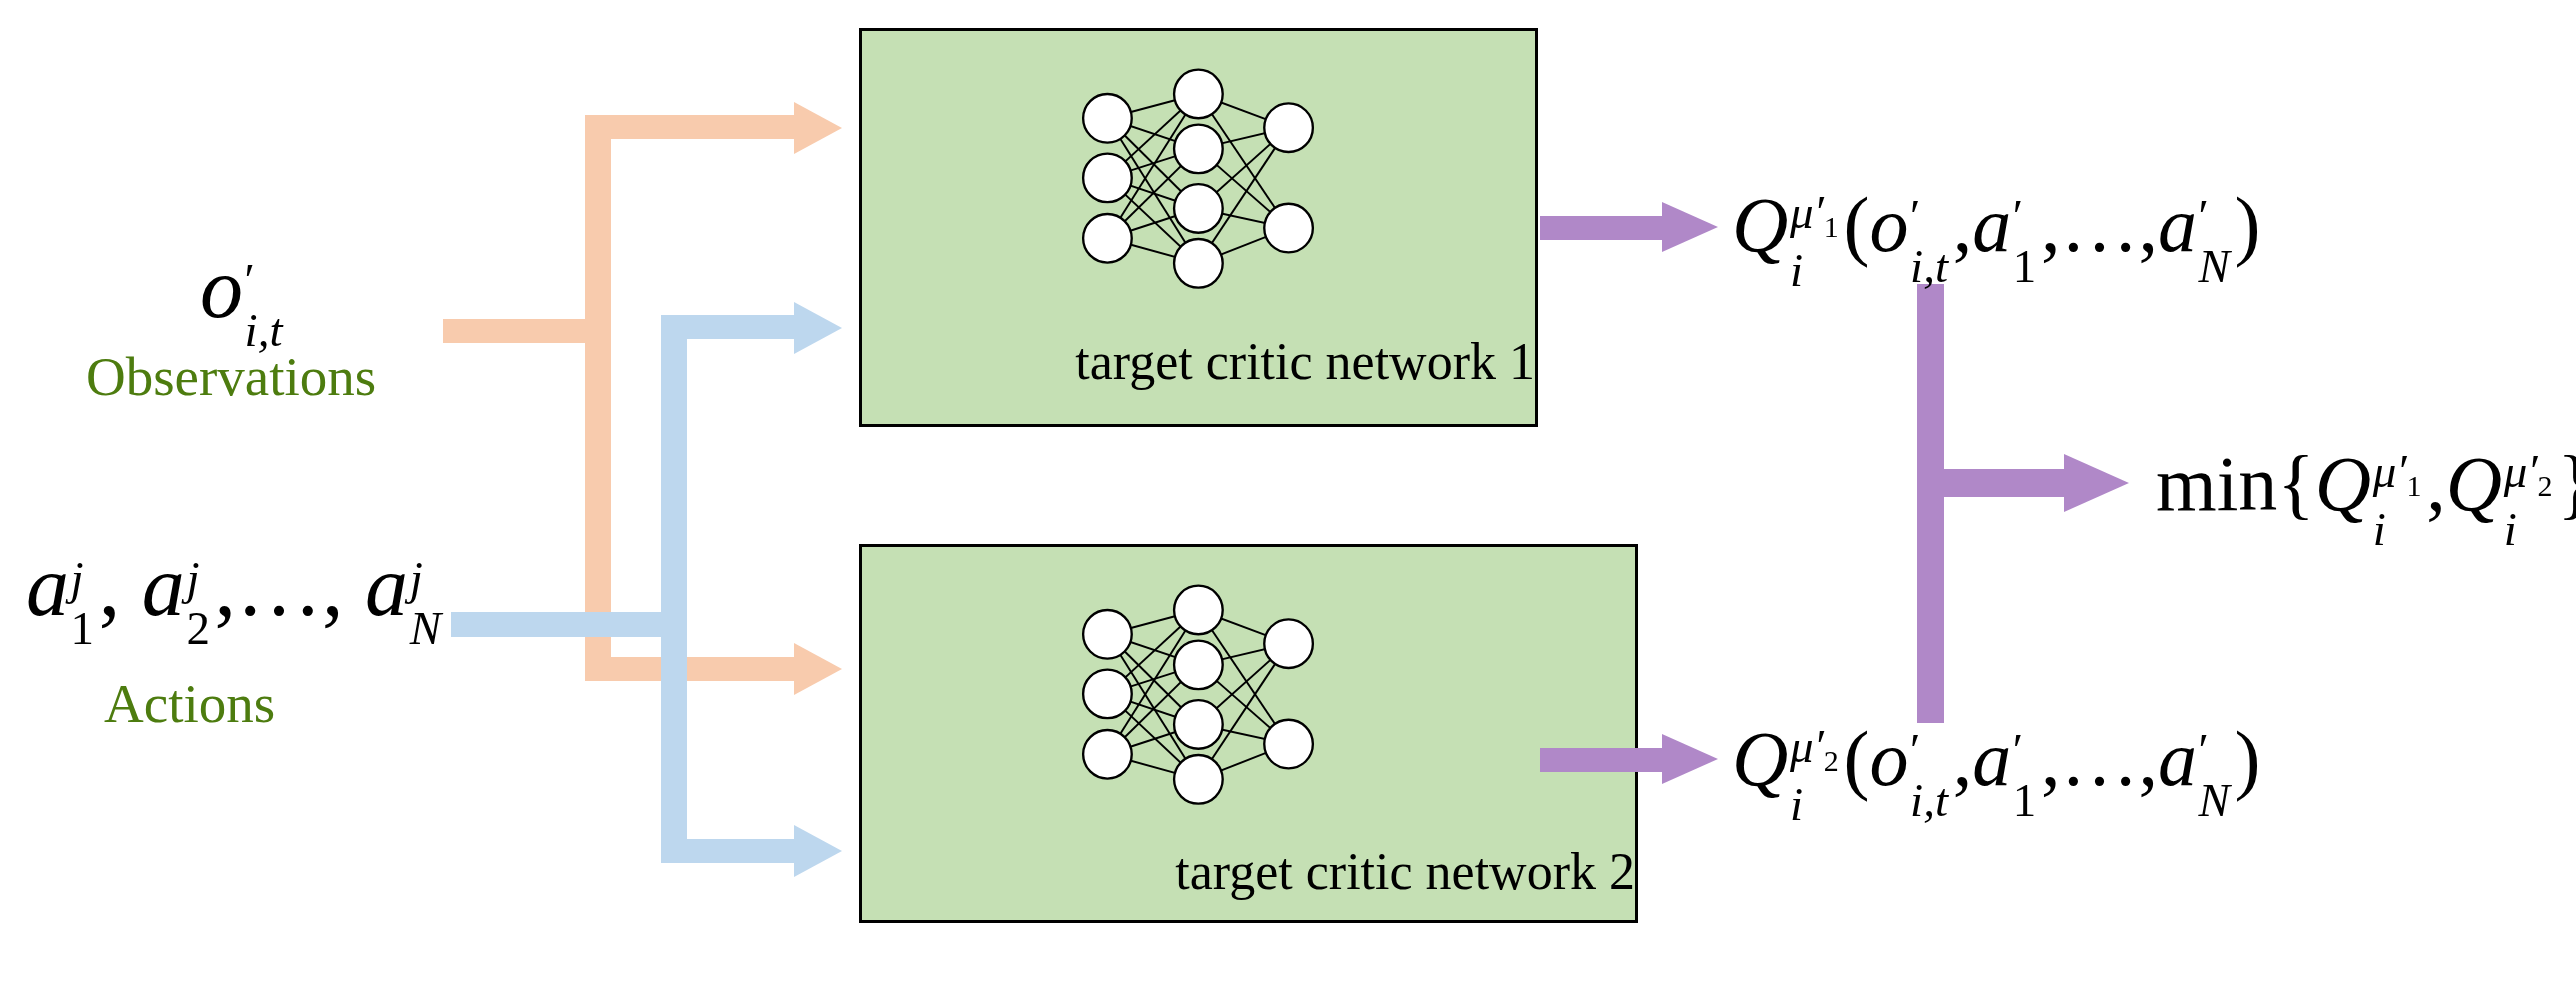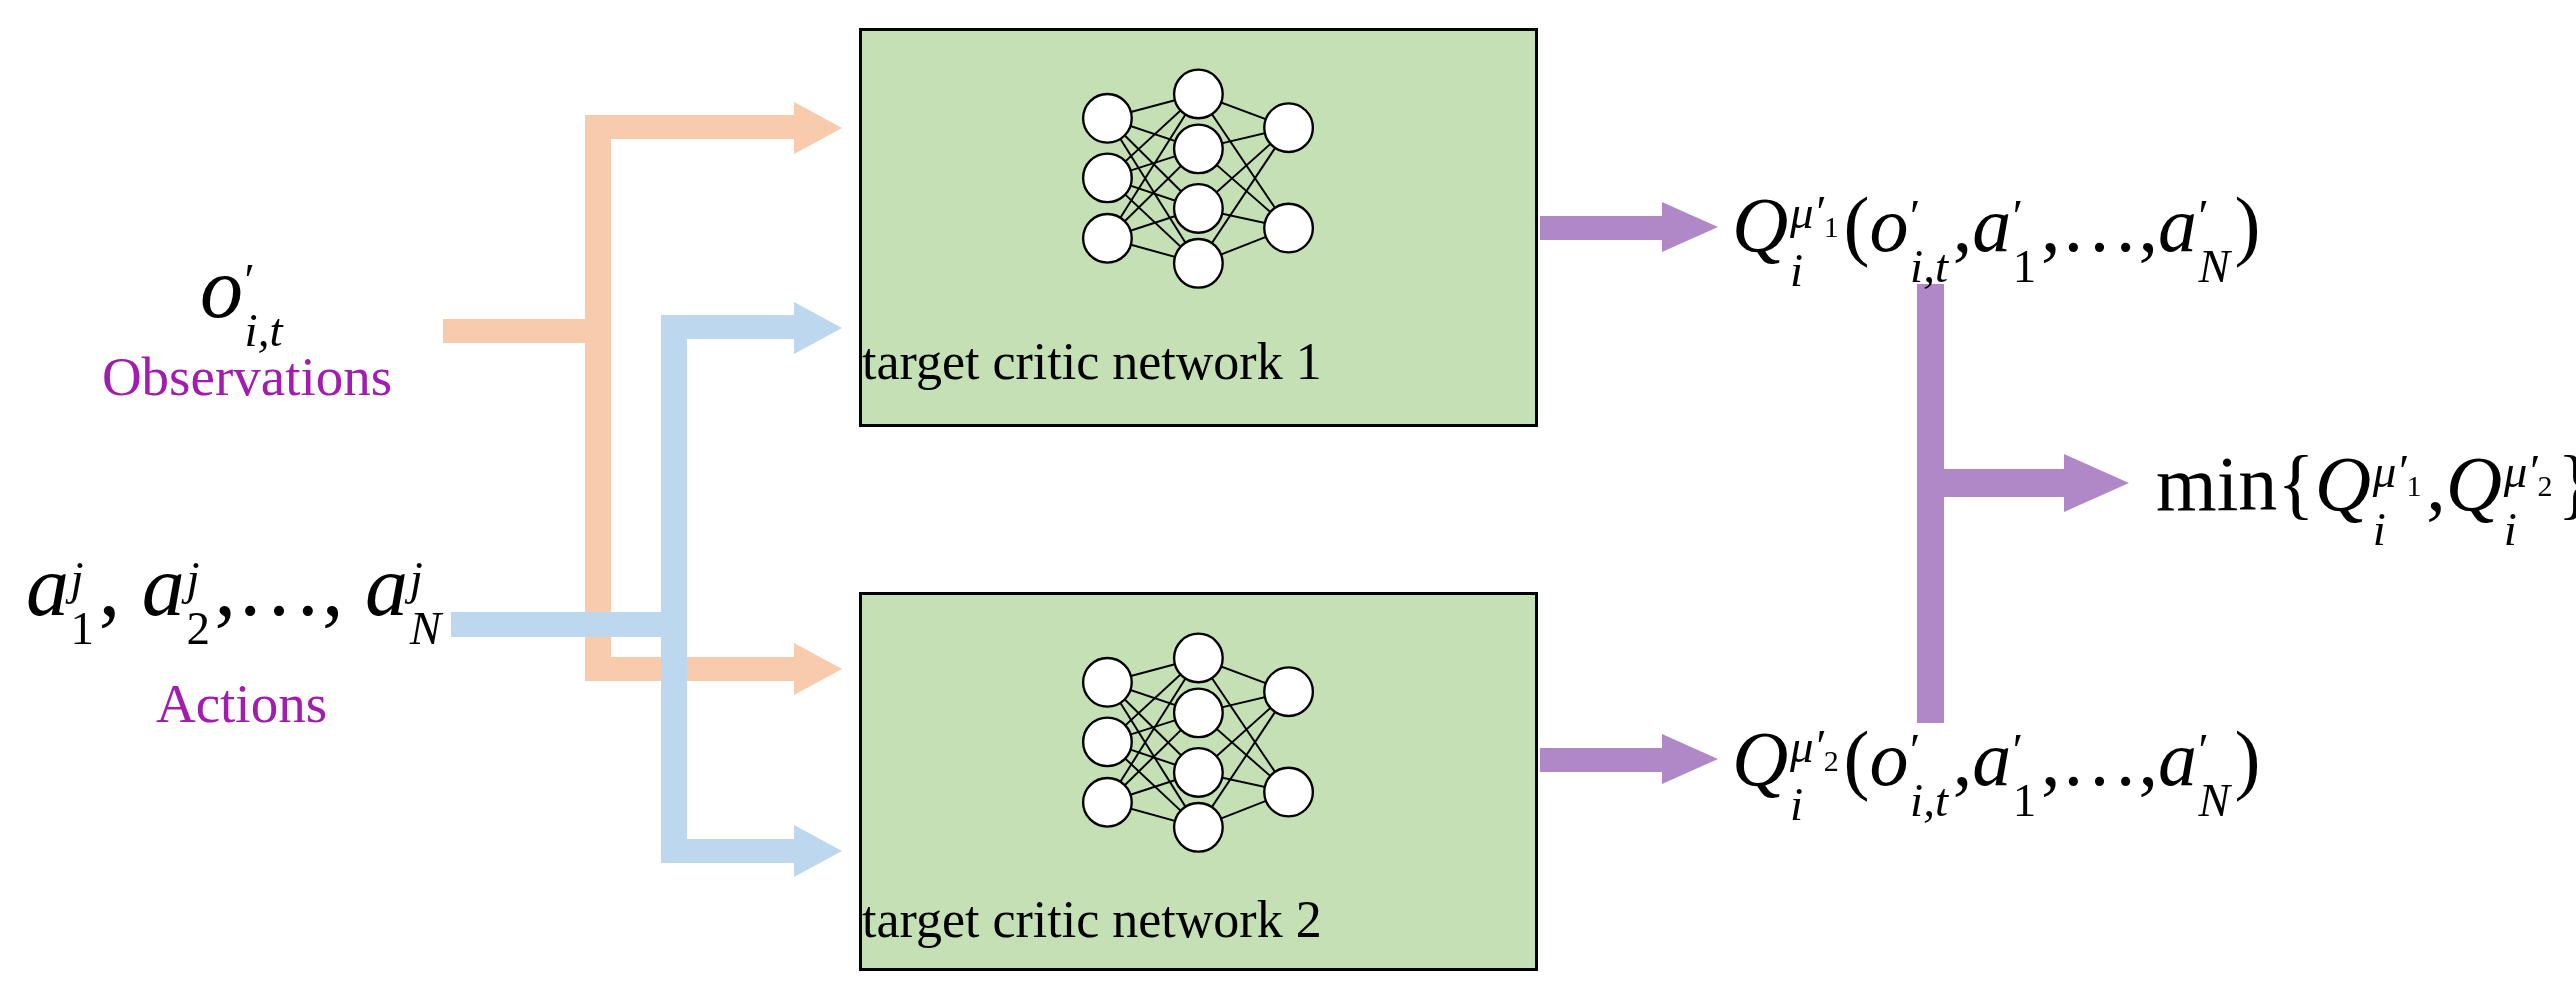--- a/index.html
+++ b/index.html
@@ -17,27 +17,27 @@
   .f-io{font-size:86px;}
   .f-q{font-size:78px;}
   .it{font-style:italic;}
   .ss{
     display:inline-flex;flex-direction:column;align-items:flex-start;
     font-size:47px;line-height:0.82;vertical-align:middle;
     transform:translateY(7.8px);margin:0 4.7px 0 1.6px;
   }
   .ss .sub{margin-top:11px;}
   .ssd{font-size:30px;vertical-align:-9.4px;}
-  .plainlbl{position:absolute;font-size:55px;line-height:1;color:#a21caf;text-align:center;}
+  .plainlbl{position:absolute;font-size:55px;line-height:1;color:#4d7c0f;text-align:left;}
   
   .nnbox{
     position:absolute;background:var(--green);border:3.1px solid var(--stroke);
   }
   .nnbox .boxlabel{
-    position:absolute;left:0;right:0;text-align:left;
+    position:absolute;left:0;right:0;text-align:right;
     font-size:52px;line-height:1;color:#000;
   }
   .nnbox svg{position:absolute;left:0;top:0;}
   
   .shaft{position:absolute;}
   .sh-orange{background:var(--orange);}
   .sh-blue{background:var(--blue);}
   .sh-purple{background:var(--purple);}
   .tri{position:absolute;width:0;height:0;}
   .tri-orange{border-top:26px solid transparent;border-bottom:26px solid transparent;border-left:48px solid var(--orange);}
@@ -120,21 +120,21 @@
           <circle cx="429" cy="150" r="31"></circle>
           <circle cx="429" cy="226" r="31"></circle>
           <circle cx="429" cy="296" r="31"></circle>
         <circle cx="544" cy="123" r="31"></circle>
           <circle cx="544" cy="251" r="31"></circle>
       </g>
     </svg>
     <div class="boxlabel" style="bottom:36px;">target critic network 1</div>
   </div>
 
-  <div class="nnbox" style="left:859px;top:592px;width:679px;height:379px;">
+  <div class="nnbox" style="left:859px;top:544px;width:779px;height:379px;">
     <svg width="672" height="322" viewBox="0 0 857 410">
       <g stroke="#000" stroke-width="2.5">
         <line x1="313" y1="111" x2="429" y2="80"></line>
           <line x1="313" y1="111" x2="429" y2="150"></line>
           <line x1="313" y1="111" x2="429" y2="226"></line>
           <line x1="313" y1="111" x2="429" y2="296"></line>
         <line x1="313" y1="187" x2="429" y2="80"></line>
           <line x1="313" y1="187" x2="429" y2="150"></line>
           <line x1="313" y1="187" x2="429" y2="226"></line>
           <line x1="313" y1="187" x2="429" y2="296"></line>

